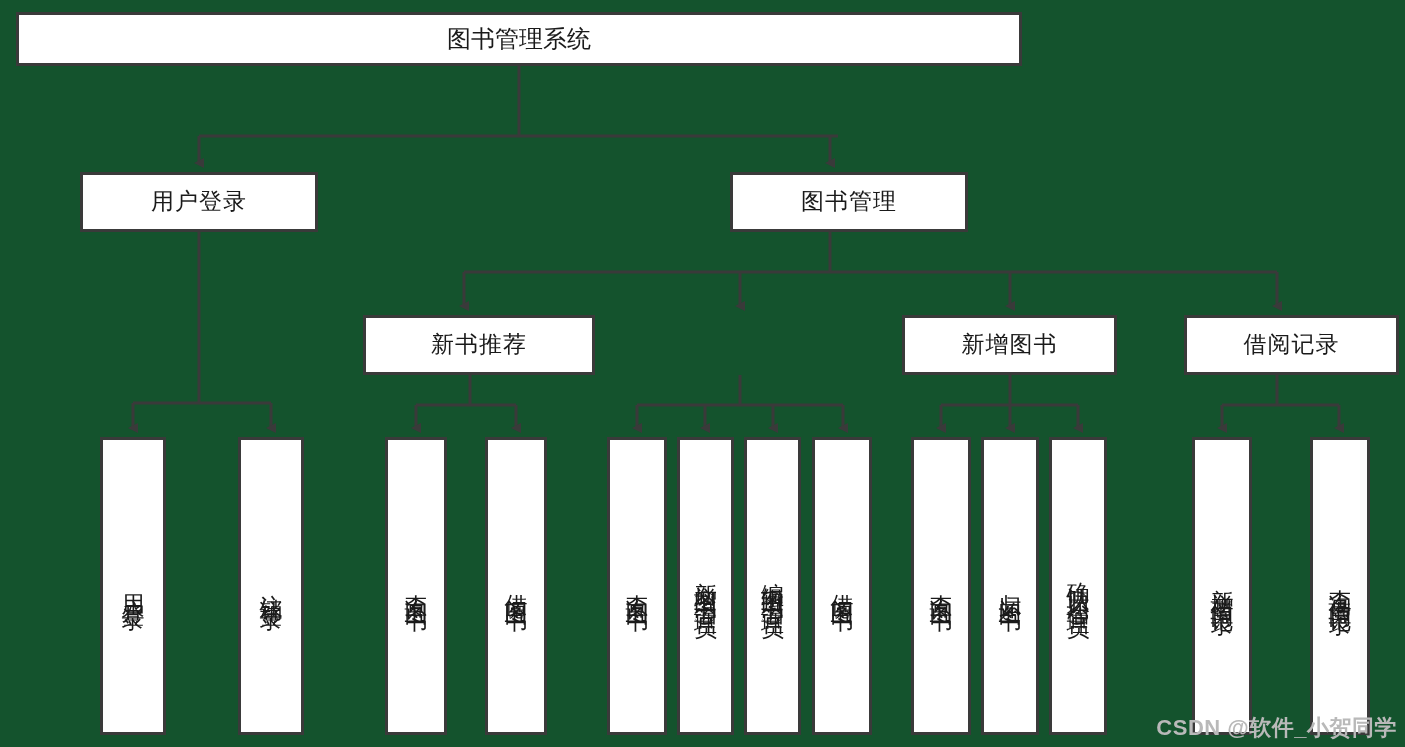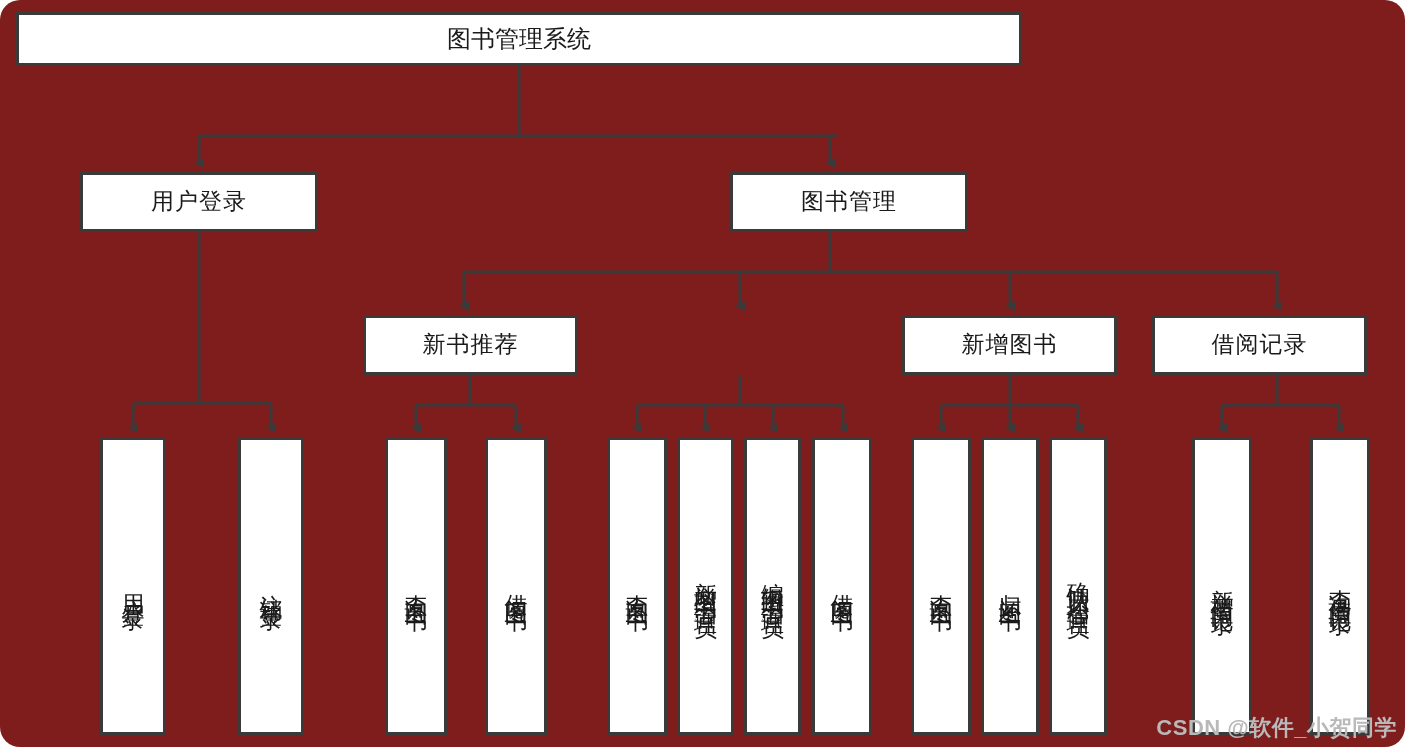--- a/index.html
+++ b/index.html
@@ -8,23 +8,22 @@
     padding: 0;
     background: #ffffff;
   }
   body {
     font-family: "Liberation Sans", "DejaVu Sans", sans-serif;
   }
   #canvas {
     position: relative;
     width: 1405px;
     height: 747px;
-    background: #7f1d1d;
+    background: #14532d;
     overflow: hidden;
-    border-radius: 20px;
   }
   #edges {
     position: absolute;
     left: 0;
     top: 0;
     width: 1405px;
     height: 747px;
     pointer-events: none;
   }
   .node {
@@ -127,23 +126,23 @@
       <path d="M1222,405 L1222,428" marker-end="url(#arrow)"></path>
       <path d="M1339,405 L1339,428" marker-end="url(#arrow)"></path>
     </g>
   </svg>
 
   <div class="node root" style="left:16px; top:12px; width:1006px; height:54px;">图书管理系统</div>
 
   <div class="node h" style="left:80px; top:172px; width:238px; height:60px;">用户登录</div>
   <div class="node h" style="left:710px; top:172px; width:238px; height:60px;margin-left:20px;">图书管理</div>
 
-  <div class="node h" style="left:363px; top:315px; width:215px; height:60px;">新书推荐</div>
+  <div class="node h" style="left:363px; top:315px; width:232px; height:60px;">新书推荐</div>
   <div class="node h" style="left:902px; top:315px; width:215px; height:60px;">新增图书</div>
-  <div class="node h" style="left:1152px; top:315px; width:215px; height:60px;">借阅记录</div>
+  <div class="node h" style="left:1184px; top:315px; width:215px; height:60px;">借阅记录</div>
 
   <div class="node v" style="left:100px; top:437px; width:66px; height:298px;">
     <span class="vtext">用户登录</span>
   </div>
   <div class="node v" style="left:238px; top:437px; width:66px; height:298px;">
     <span class="vtext">注销登录</span>
   </div>
 
   <div class="node v" style="left:385px; top:437px; width:62px; height:298px;">
     <span class="vtext">查询图书</span>

